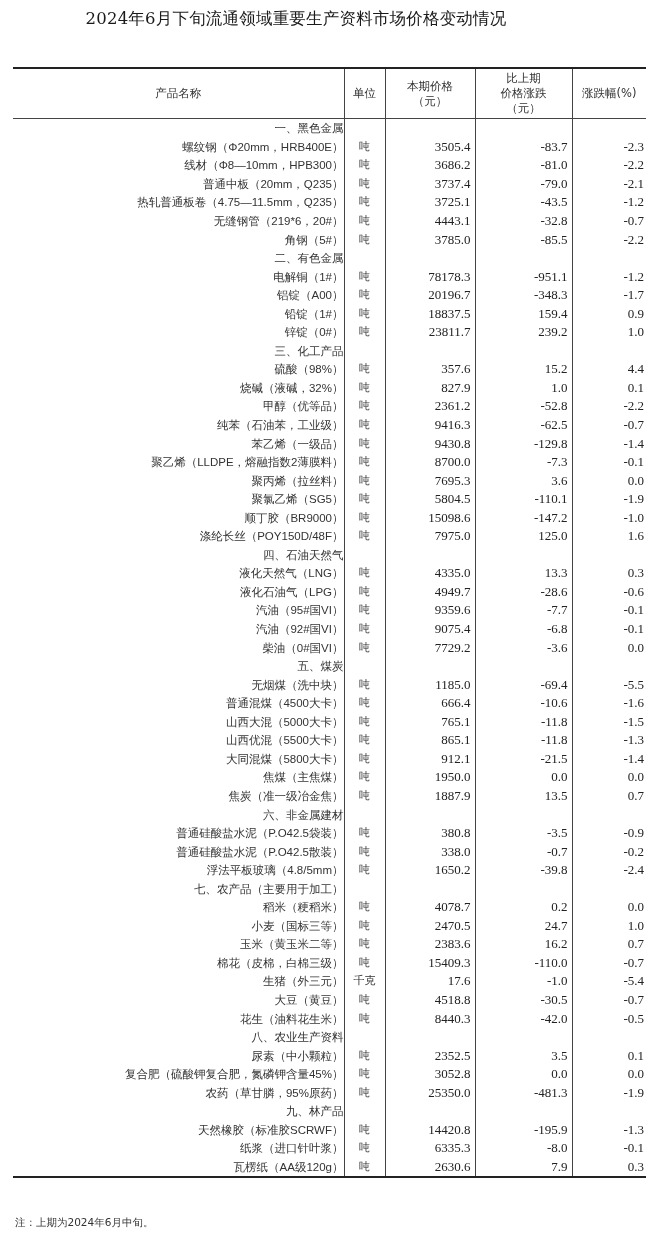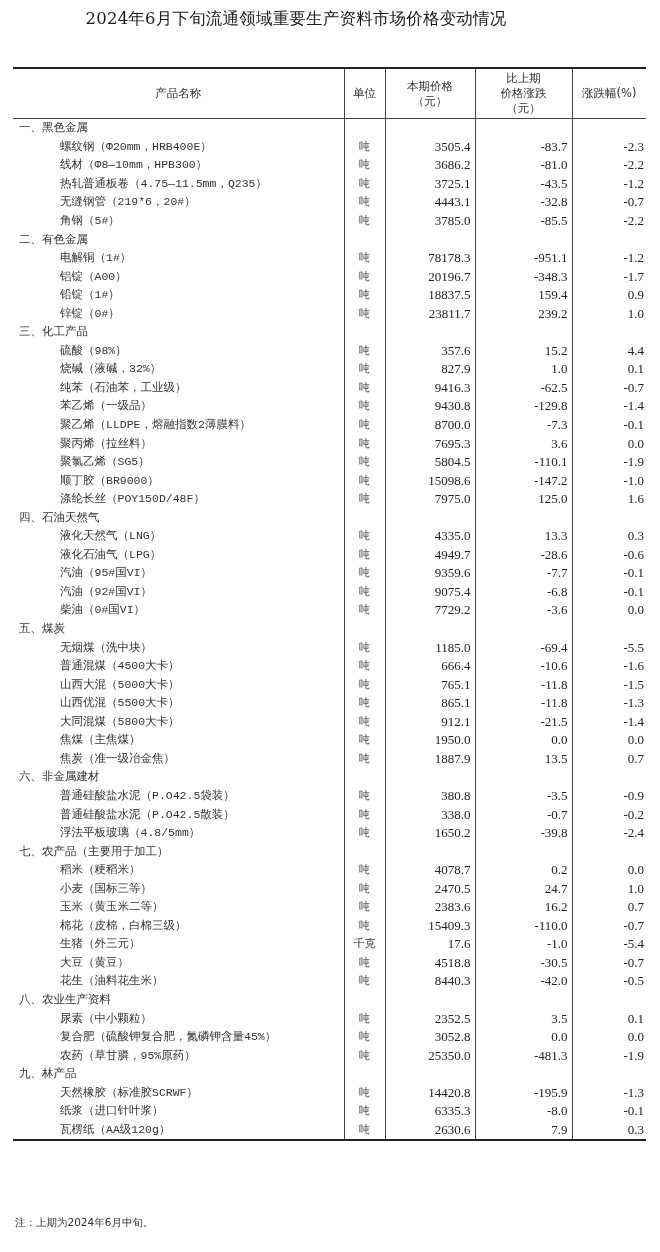--- a/index.html
+++ b/index.html
@@ -4,21 +4,21 @@
 <style>
   html, body { margin:0; padding:0; background:#ffffff; }
   body { width:660px; height:1252px; position:relative; overflow:hidden; color:#222; font-family:"DejaVu Serif", serif; }
   .title { position:absolute; top:8px; left:0; width:592px; text-align:center; font-size:16.5px; color:#1a1a1a; letter-spacing:0.2px; }
   table { position:absolute; left:13px; top:67px; width:633px; border-collapse:collapse; table-layout:fixed; }
   table.t { border-top:2px solid #222; border-bottom:2px solid #222; }
   th { font-weight:normal; font-family:"DejaVu Sans", sans-serif; font-size:11.5px; color:#333; height:49px; line-height:15px; border-bottom:1.5px solid #444; padding:0; text-align:center; vertical-align:middle; }
   td { height:18.56px; padding:0; font-size:11.5px; line-height:18px; white-space:nowrap; overflow:hidden; vertical-align:middle; }
   col.c1 { width:331px; } col.c2 { width:41px; } col.c3 { width:90px; } col.c4 { width:97px; } col.c5 { width:74px; }
   .vb { border-left:1.3px solid #444; }
-  td.name { font-family:Liberation Mono, monospace; font-size:11.5px; color:#333; }
+  td.name { font-family:Liberation Sans, sans-serif; font-size:11.5px; color:#333;text-align:right; }
   td.cat { padding-left:6px; }
   td.item { padding-left:47px; }
   td.unit { text-align:center; font-family:"DejaVu Sans", sans-serif; font-size:11px; color:#333; }
   td.num { text-align:right; padding-right:4px; font-family:"Liberation Serif", serif; font-size:13px; color:#222; }
   td.num.last { padding-right:2px; }
   .note { position:absolute; left:15px; top:1216px; font-family:"DejaVu Sans", sans-serif; font-size:10.5px; color:#333; }
 </style>
 </head>
 <body>
 
@@ -64,20 +64,27 @@
         <td class="num vb last">-2.3</td>
       </tr>
       <tr>
         <td class="name item">线材（Φ8—10mm，HPB300）</td>
         <td class="unit vb">吨</td>
         <td class="num vb">3686.2</td>
         <td class="num vb">-81.0</td>
         <td class="num vb last">-2.2</td>
       </tr>
       <tr>
+        <td class="name item">普通中板（20mm，Q235）</td>
+        <td class="unit vb">吨</td>
+        <td class="num vb">3737.4</td>
+        <td class="num vb">-79.0</td>
+        <td class="num vb last">-2.1</td>
+      </tr>
+      <tr>
         <td class="name item">热轧普通板卷（4.75—11.5mm，Q235）</td>
         <td class="unit vb">吨</td>
         <td class="num vb">3725.1</td>
         <td class="num vb">-43.5</td>
         <td class="num vb last">-1.2</td>
       </tr>
       <tr>
         <td class="name item">无缝钢管（219*6，20#）</td>
         <td class="unit vb">吨</td>
         <td class="num vb">4443.1</td>
@@ -139,20 +146,27 @@
         <td class="num vb">357.6</td>
         <td class="num vb">15.2</td>
         <td class="num vb last">4.4</td>
       </tr>
       <tr>
         <td class="name item">烧碱（液碱，32%）</td>
         <td class="unit vb">吨</td>
         <td class="num vb">827.9</td>
         <td class="num vb">1.0</td>
         <td class="num vb last">0.1</td>
+      </tr>
+      <tr>
+        <td class="name item">甲醇（优等品）</td>
+        <td class="unit vb">吨</td>
+        <td class="num vb">2361.2</td>
+        <td class="num vb">-52.8</td>
+        <td class="num vb last">-2.2</td>
       </tr>
       <tr>
         <td class="name item">纯苯（石油苯，工业级）</td>
         <td class="unit vb">吨</td>
         <td class="num vb">9416.3</td>
         <td class="num vb">-62.5</td>
         <td class="num vb last">-0.7</td>
       </tr>
       <tr>
         <td class="name item">苯乙烯（一级品）</td>

